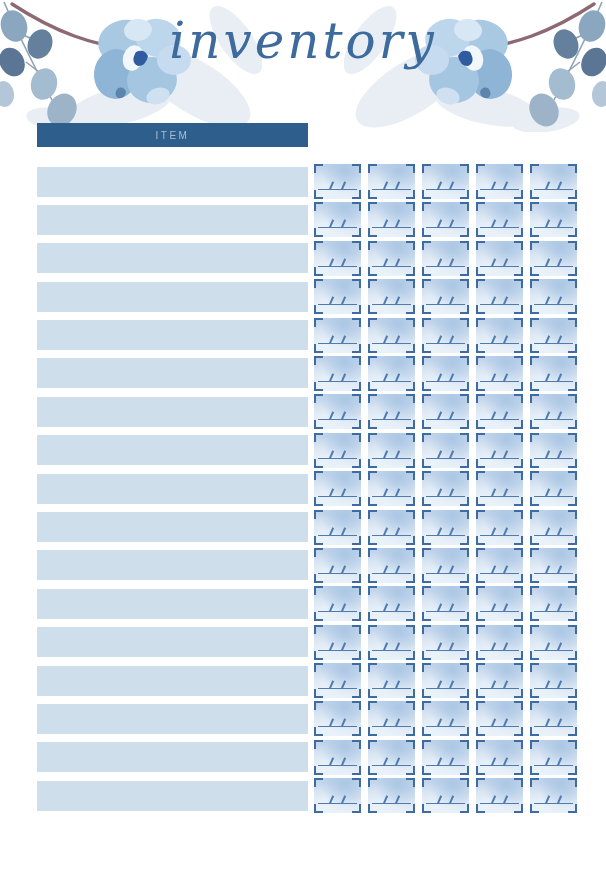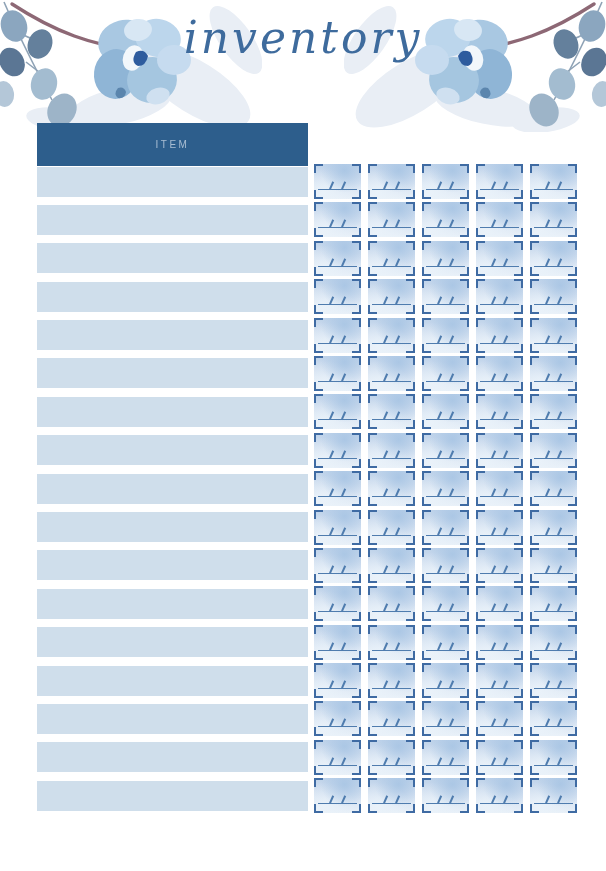--- a/index.html
+++ b/index.html
@@ -12,27 +12,27 @@
   .floral { position:absolute; top:0; pointer-events:none; }
   .floral-left  { left:0; }
   .floral-right { right:0; transform:scaleX(-1); }
 
   
   .title {
     position:absolute; top:12px; left:0; width:100%;
     text-align:center;
     font-family:"DejaVu Serif", serif;
     font-style:italic; font-weight:400;
-    font-size:44px; letter-spacing:3px;
+    font-size:50px; letter-spacing:3px;
     color:var(--accent-blue,#3e6b9d);
   }
 
   
   .hdr {
-    position:absolute; top:123px; height:43px;
+    position:absolute; top:123px; height:24px;
     background:var(--header-bar,#2d5e8c);
     color:var(--header-text,#a9bed3);
     display:flex; align-items:center; justify-content:center;
     font-size:10px; letter-spacing:2.5px; font-weight:400;
   }
   .hdr-item { left:37px;  width:271px; }
   .hdr-date { left:314px; width:263px; }
 
   
   .rows { position:absolute; top:164px; left:0; width:606px; }

